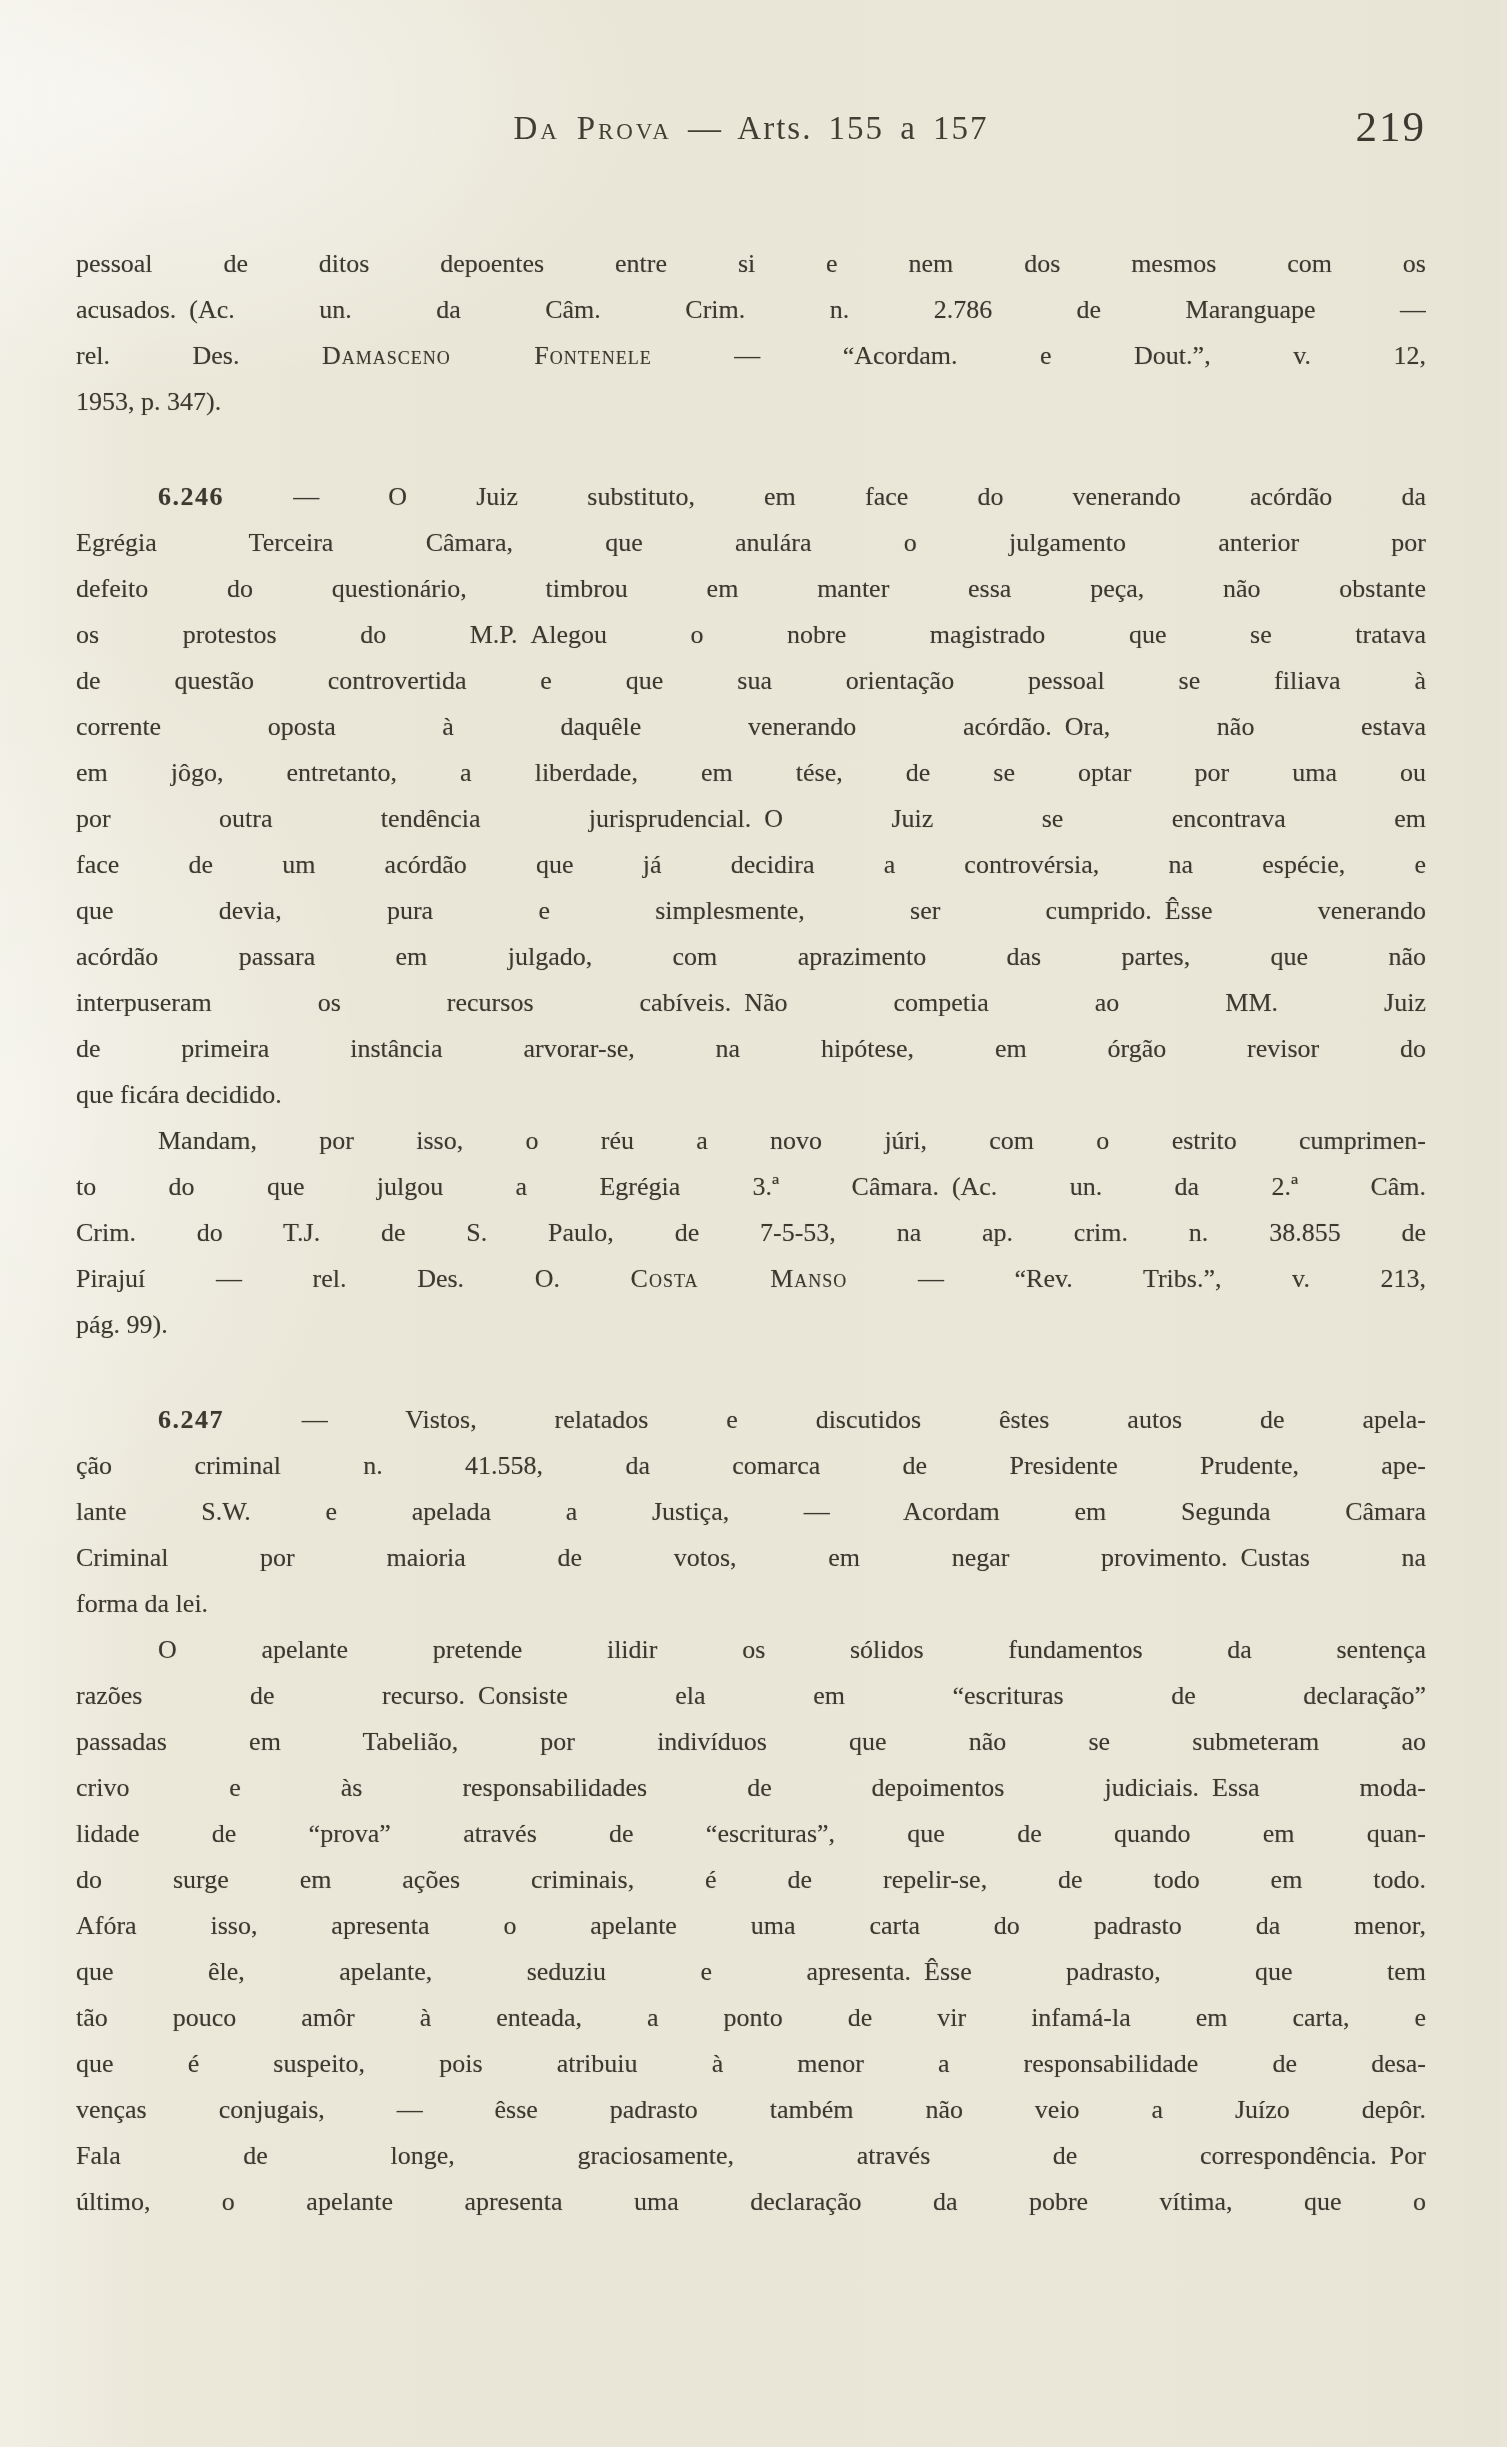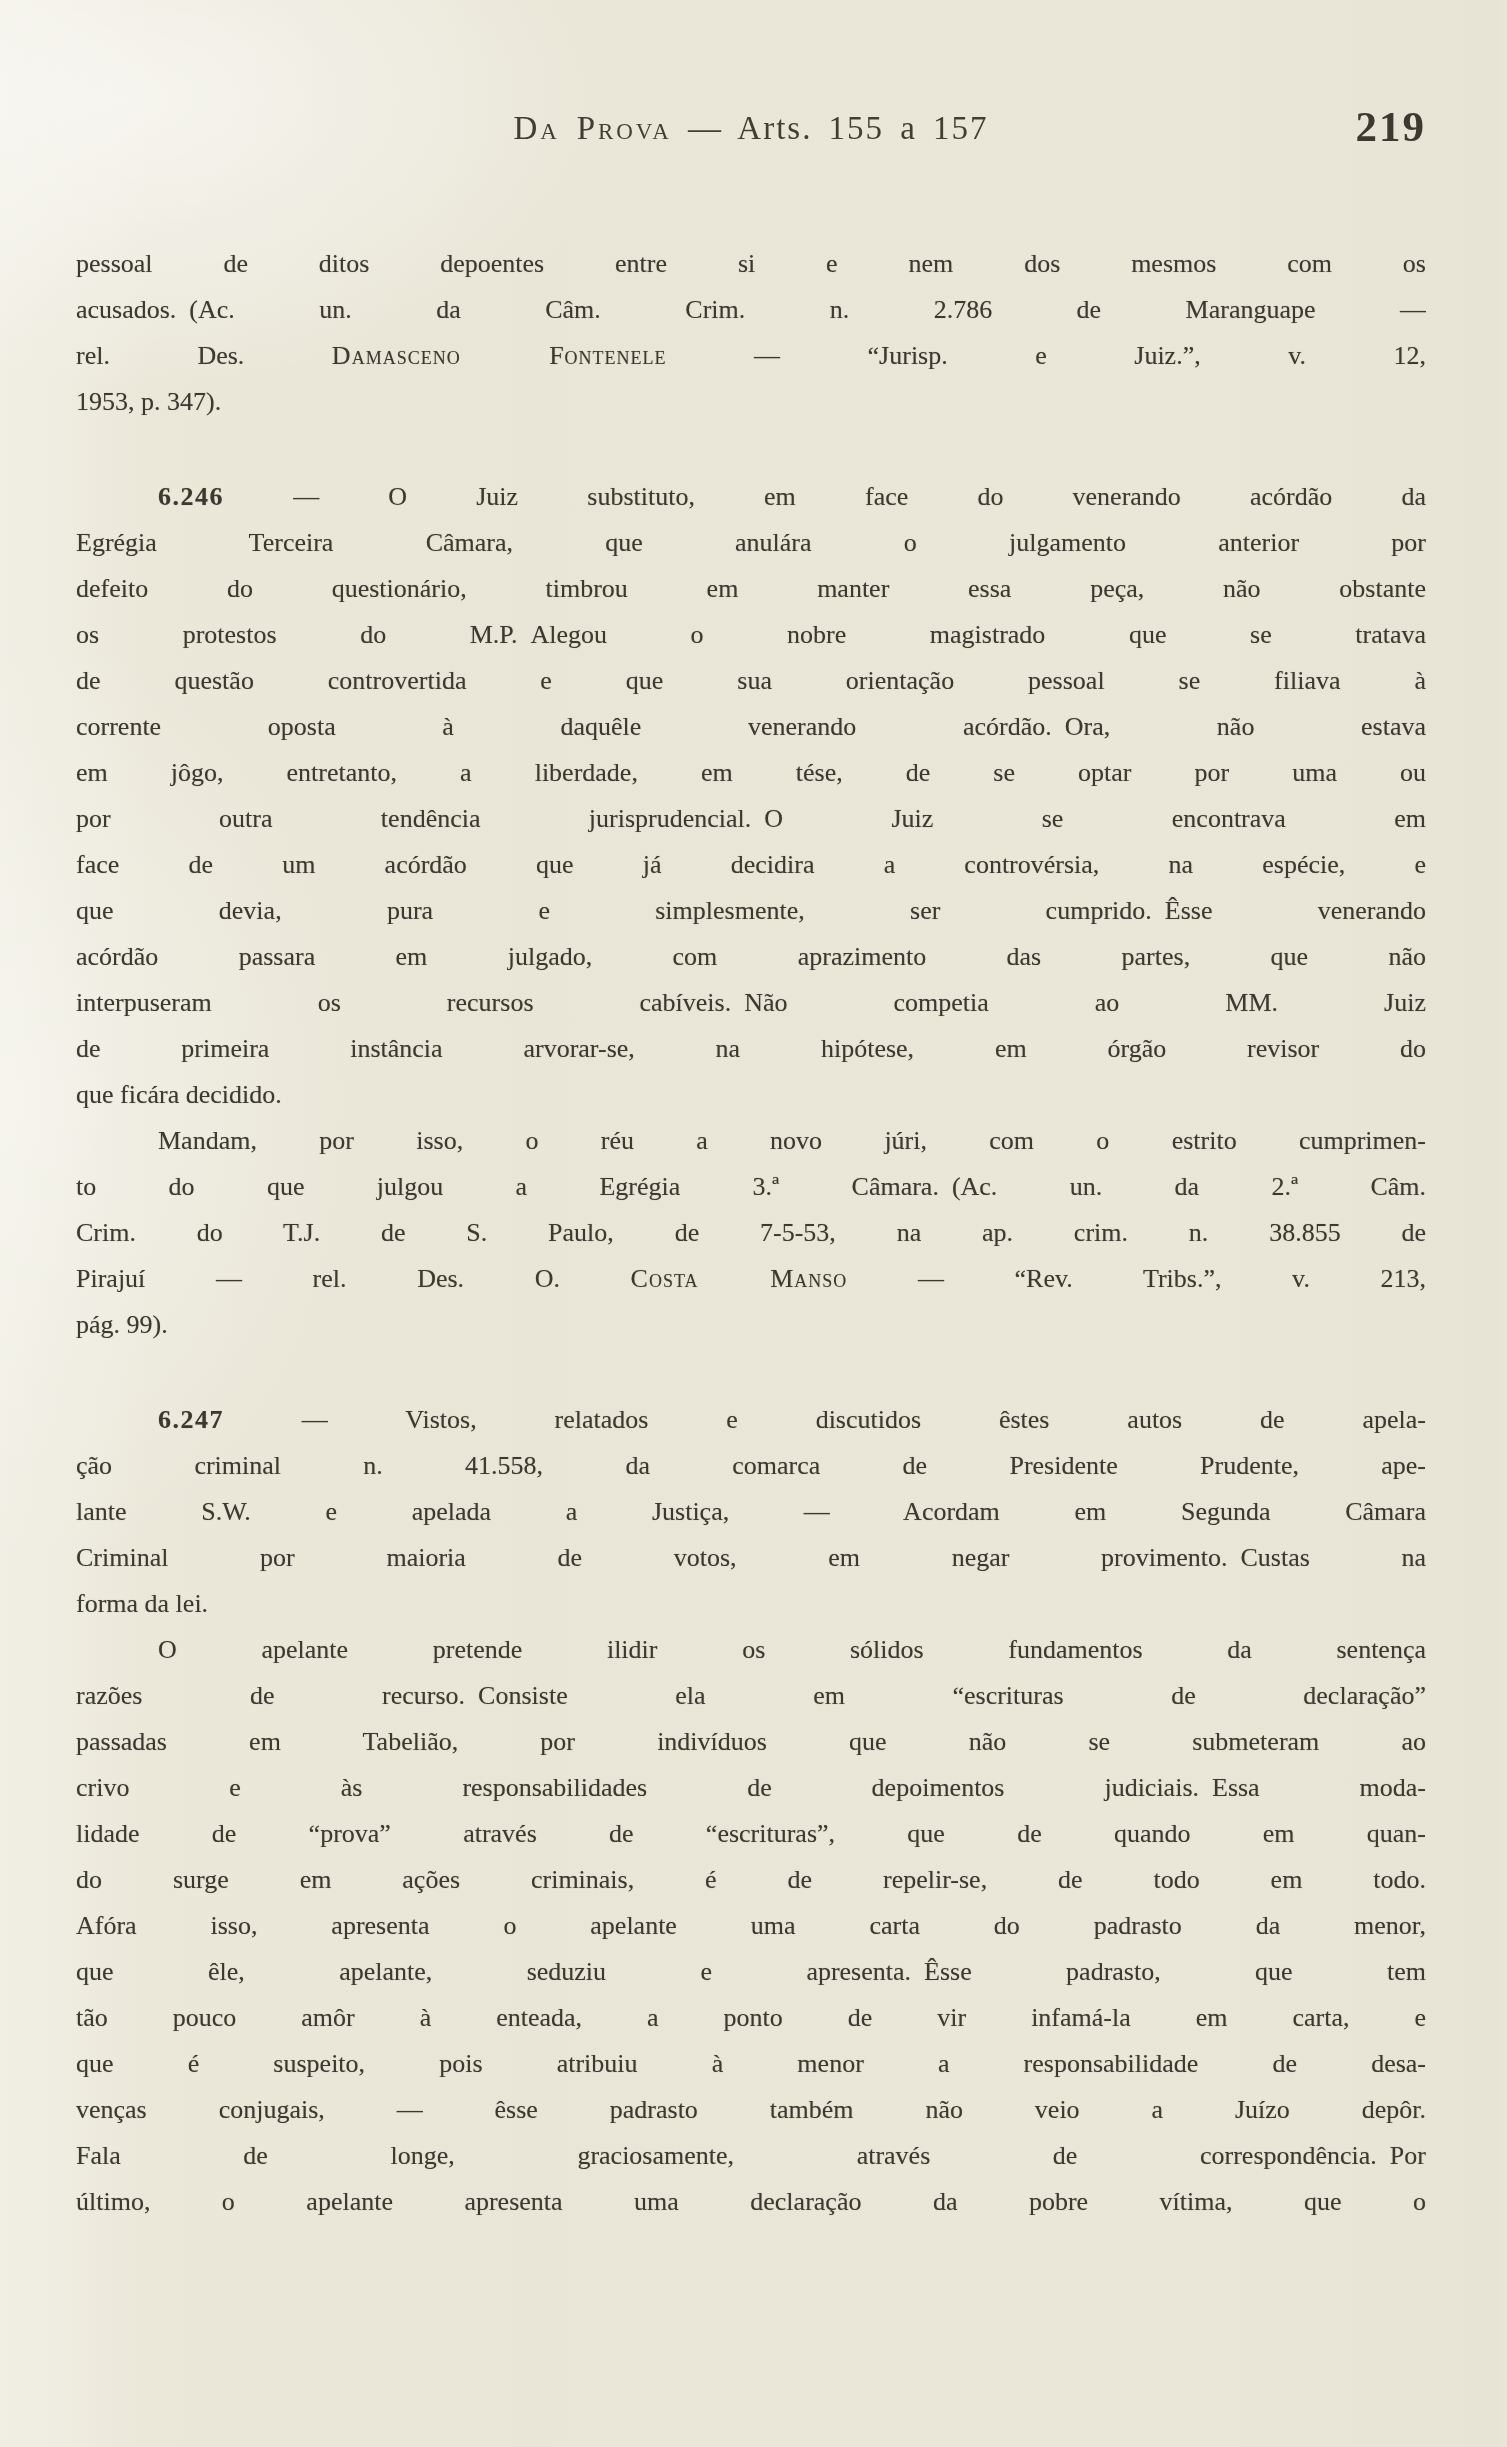--- a/index.html
+++ b/index.html
@@ -37,21 +37,20 @@
     font-variant: small-caps;
     letter-spacing: 2.9px;
   }
   .page-number {
     position: absolute;
     right: 0;
     top: -7.8px;
     font-size: 43px;
     letter-spacing: 2px;
     color: #3c3a30;
-    font-weight: bold;
   }
   .page-body {
     margin-top: 84px;
     text-shadow: 0 0 1px rgba(62,60,48,0.35);
   }
   .para {
     margin: 0;
   }
   .para.gap {
     margin-top: 49px;
@@ -87,21 +86,21 @@
   <div class="page-header">
     <div class="running-title">
       <span class="sc-title">Da Prova</span><span> — Arts. 155 a 157</span>
     </div>
     <div class="page-number">219</div>
   </div>
   <div class="page-body">
       <div class="para">
         <div class="line"><span class="seg">pessoal de ditos depoentes entre si e nem dos mesmos com os</span></div>
         <div class="line"><span class="seg">acusados. (Ac. un. da Câm. Crim. n. 2.786 de Maranguape —</span></div>
-        <div class="line"><span class="seg">rel. Des. </span><span class="seg sc">Damasceno Fontenele</span><span class="seg"> — “Jurisp. e Juiz.”, v. 12,</span></div>
+        <div class="line"><span class="seg">rel. Des. </span><span class="seg sc">Damasceno Fontenele</span><span class="seg"> — “Acordam. e Dout.”, v. 12,</span></div>
         <div class="line end"><span class="seg">1953, p. 347).</span></div>
       </div>
       <div class="para indent gap">
         <div class="line"><span class="seg b">6.246</span><span class="seg"> — O Juiz substituto, em face do venerando acórdão da</span></div>
         <div class="line"><span class="seg">Egrégia Terceira Câmara, que anulára o julgamento anterior por</span></div>
         <div class="line"><span class="seg">defeito do questionário, timbrou em manter essa peça, não obstante</span></div>
         <div class="line"><span class="seg">os protestos do M.P. Alegou o nobre magistrado que se tratava</span></div>
         <div class="line"><span class="seg">de questão controvertida e que sua orientação pessoal se filiava à</span></div>
         <div class="line"><span class="seg">corrente oposta à daquêle venerando acórdão. Ora, não estava</span></div>
         <div class="line"><span class="seg">em jôgo, entretanto, a liberdade, em tése, de se optar por uma ou</span></div>

